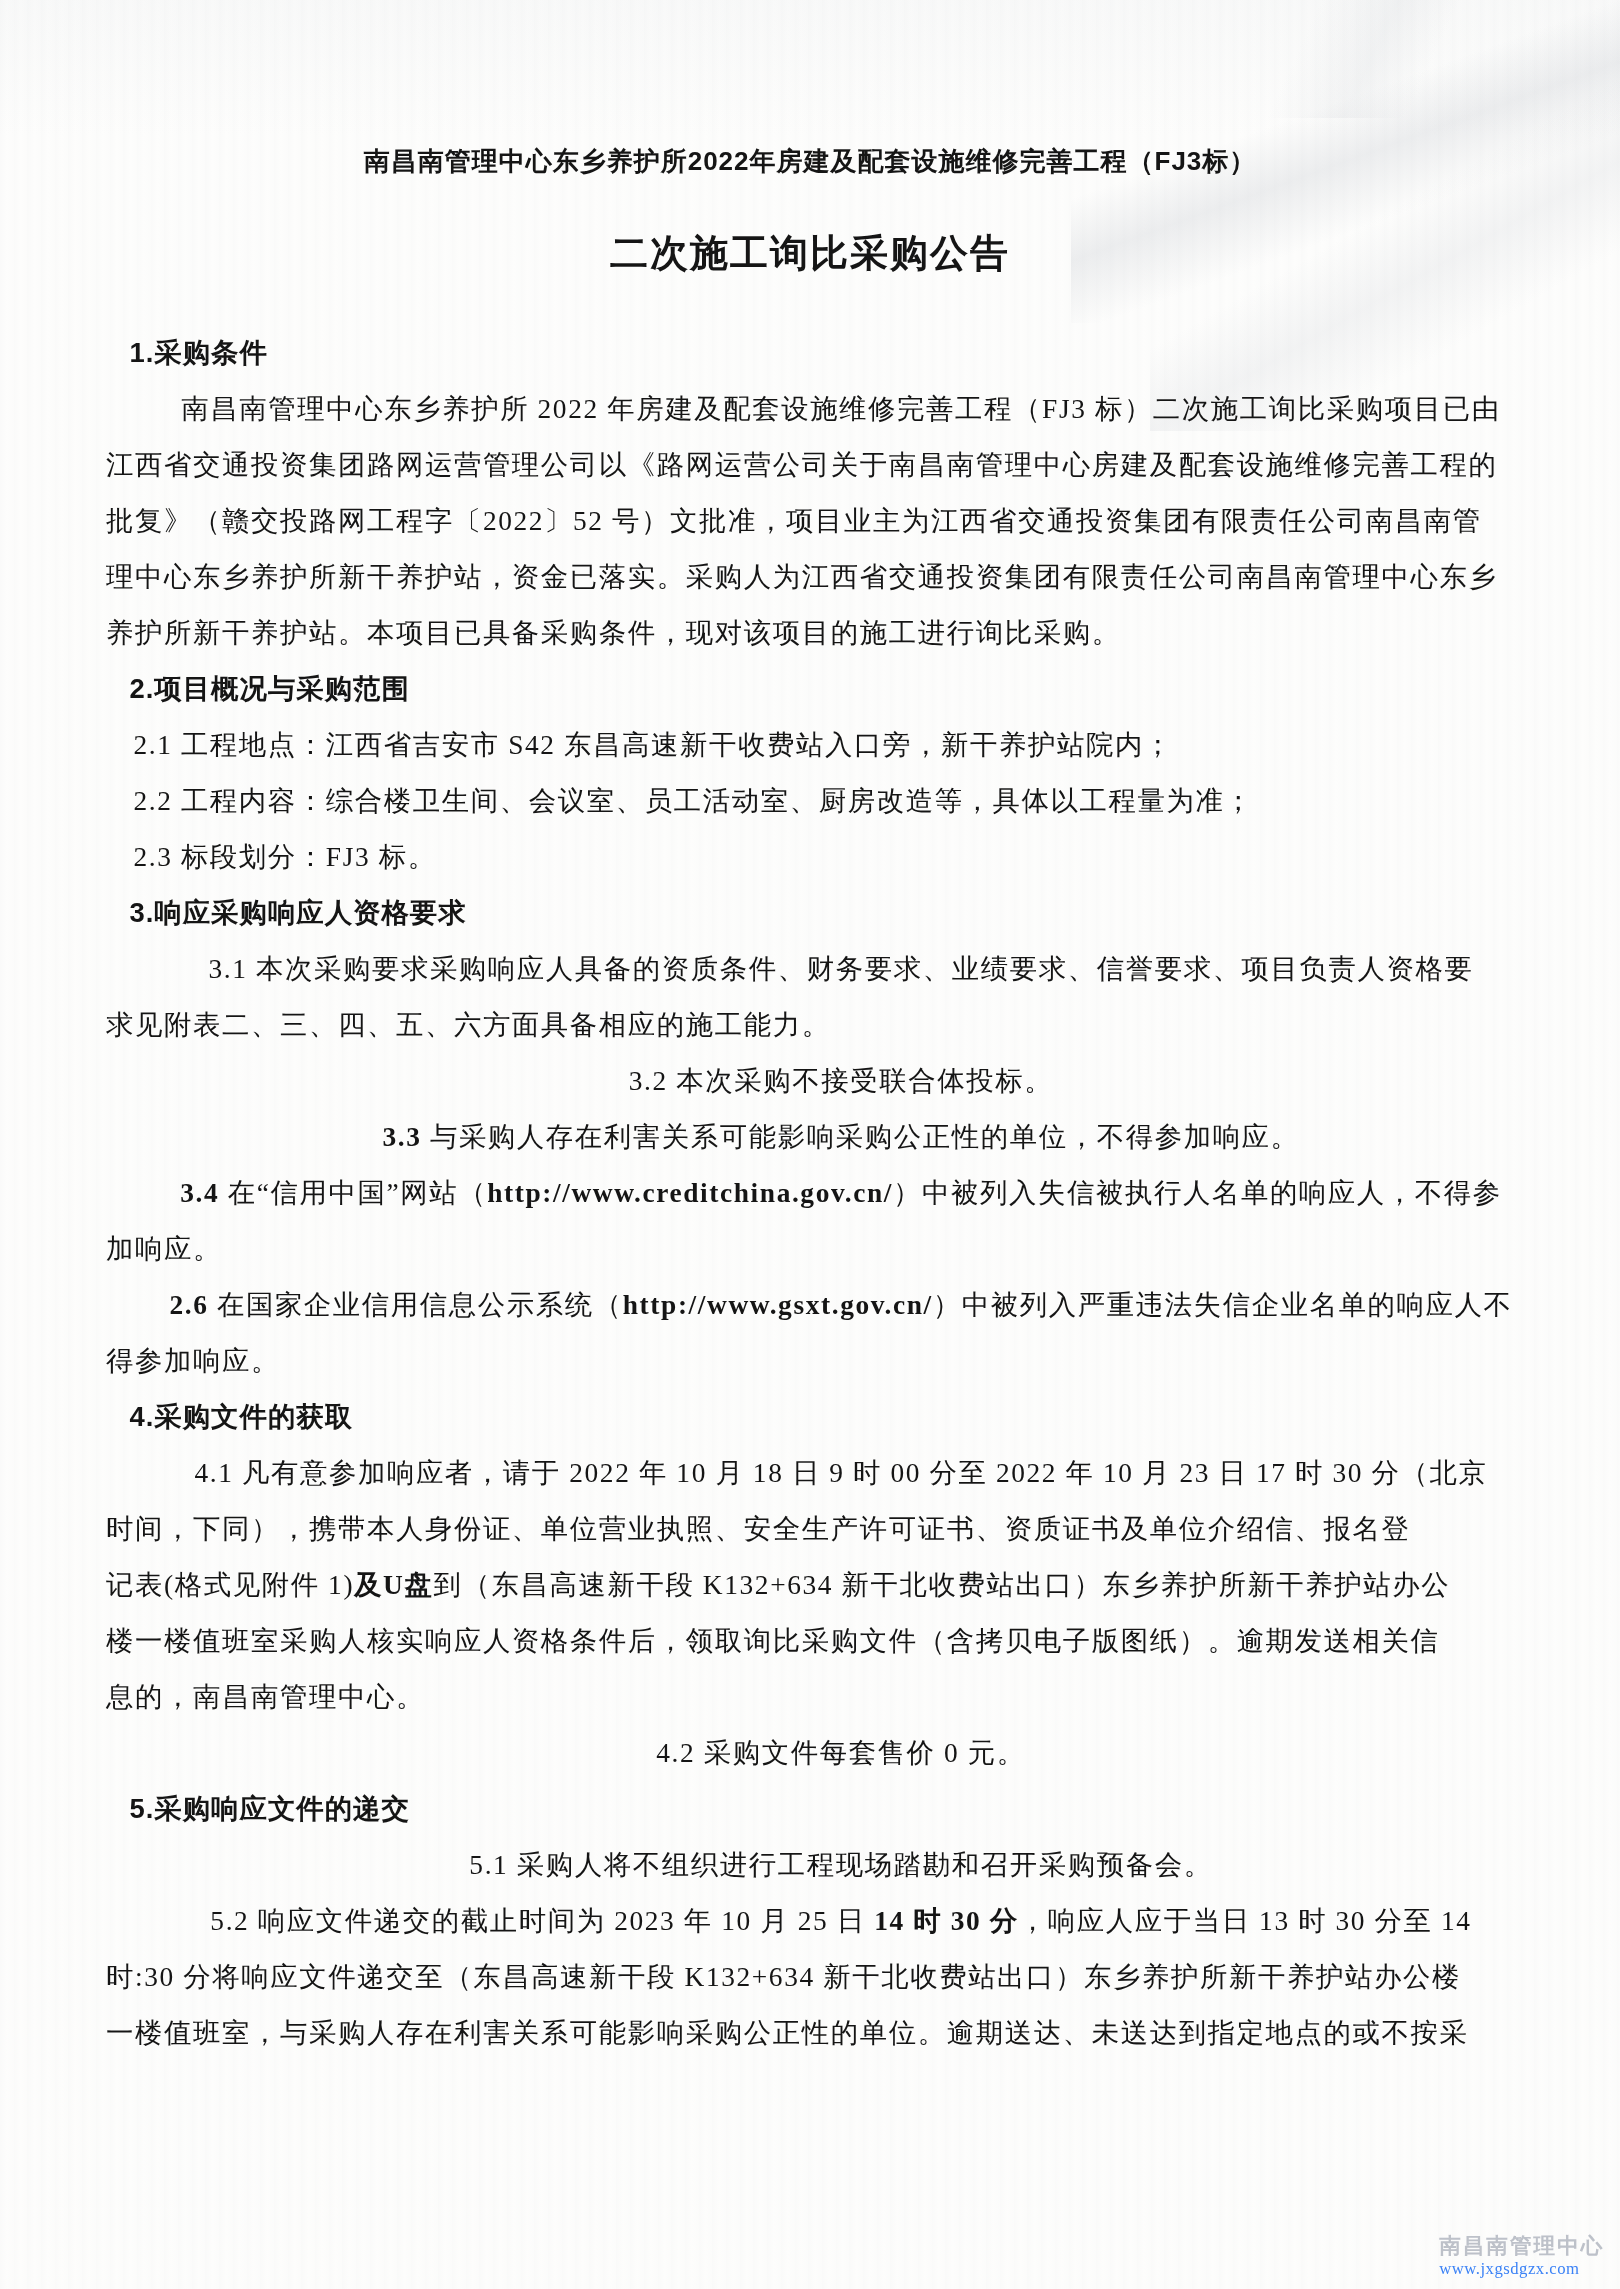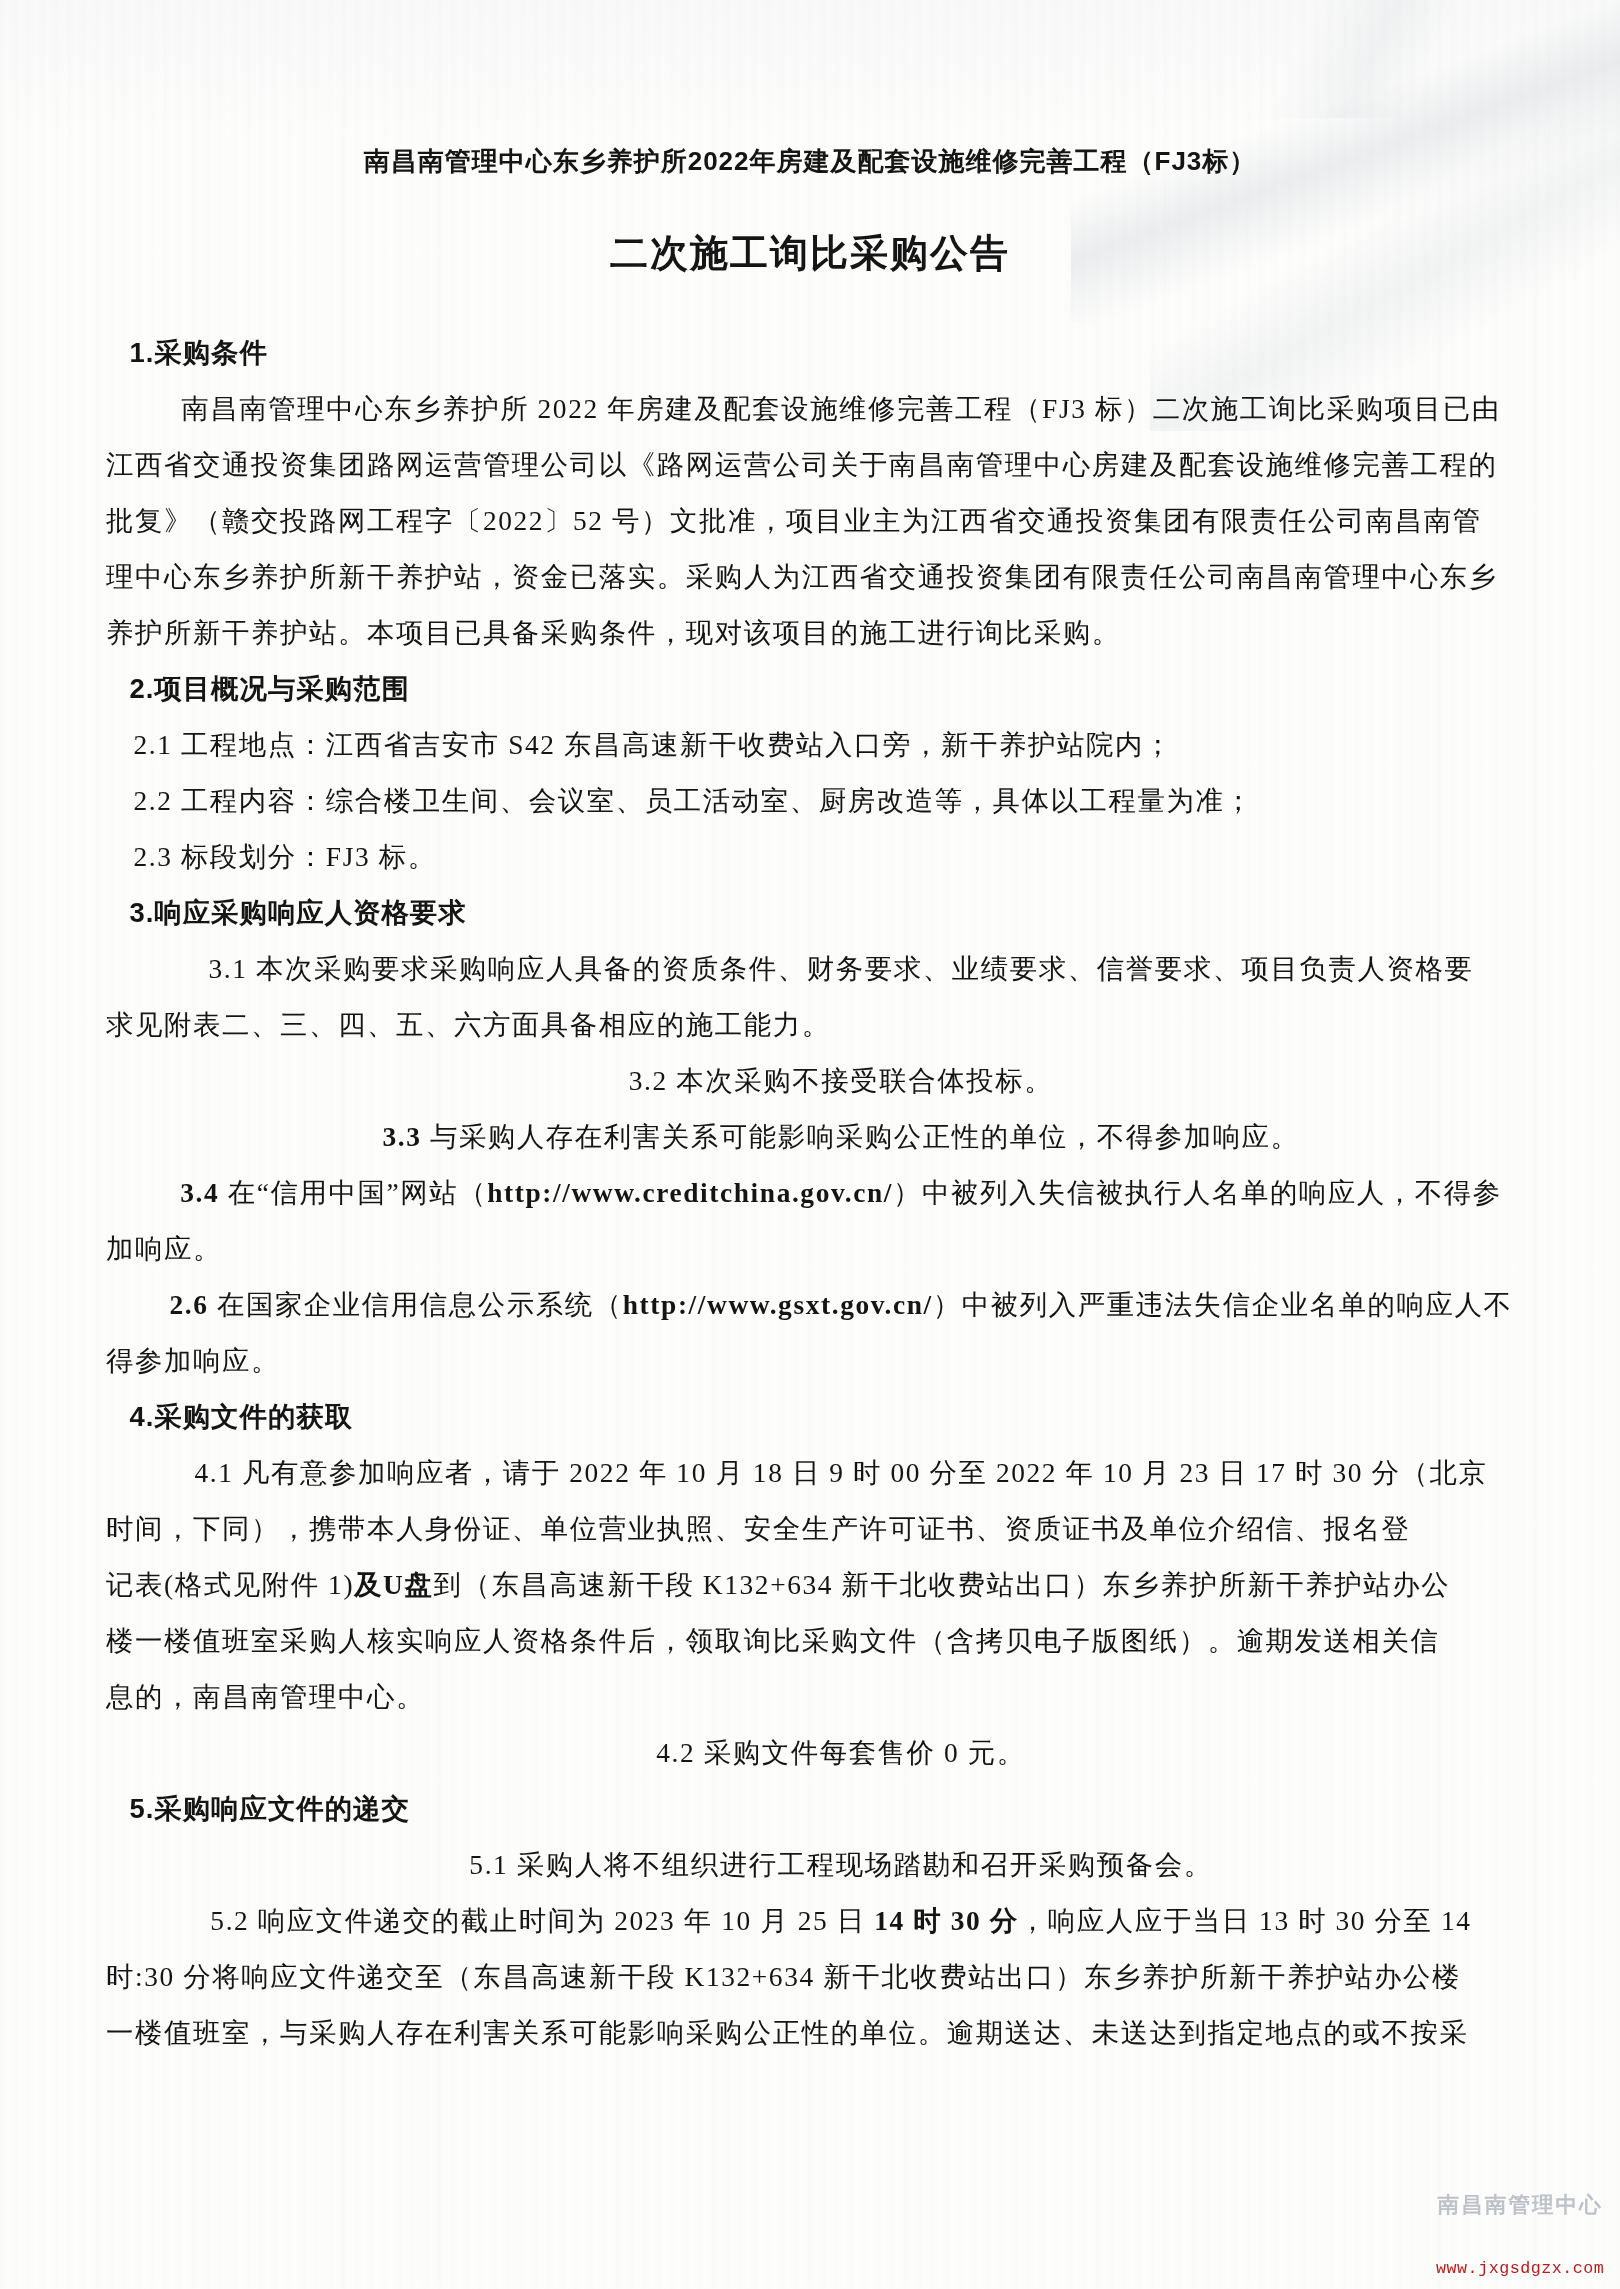--- a/index.html
+++ b/index.html
@@ -71,37 +71,36 @@
     letter-spacing:1px;
   }
   .line.i{ padding-left:27.4px; }
   .line.p{ padding-left:39px;text-align:center; }
   .line.m{ padding-left:0; }
   .seg-b{ font-weight:bold; }
   .seg-u{ text-underline-offset:5.9px; text-decoration-thickness:2px;margin-top:8px; }
   .watermark{
     position:absolute;
     right:15.7px;bottom:11.8px;
-    text-align:center;
-    font-family:Liberation Mono, monospace;
+    text-align:left;
+    font-family:Liberation Serif, serif;
     line-height:1.15;
     pointer-events:none;
   }
   .watermark .wm-org{
     font-size:21.6px;
     font-weight:bold;
     color:#bdc1c9;
     letter-spacing:2px;
     text-shadow:0 0 1px #ffffff;
   }
   .watermark .wm-url{
     font-size:16.7px;
-    color:#b91c1c;
+    color:#3b82f6;
     letter-spacing:0.5px;
-    margin-top:40px;
   }
 </style>
 </head>
 <body>
 
 <div class="page">
   <div class="scan-noise"></div>
   <div class="fold-a"></div>
   <div class="fold-b"></div>
   <div class="fold-c"></div>

